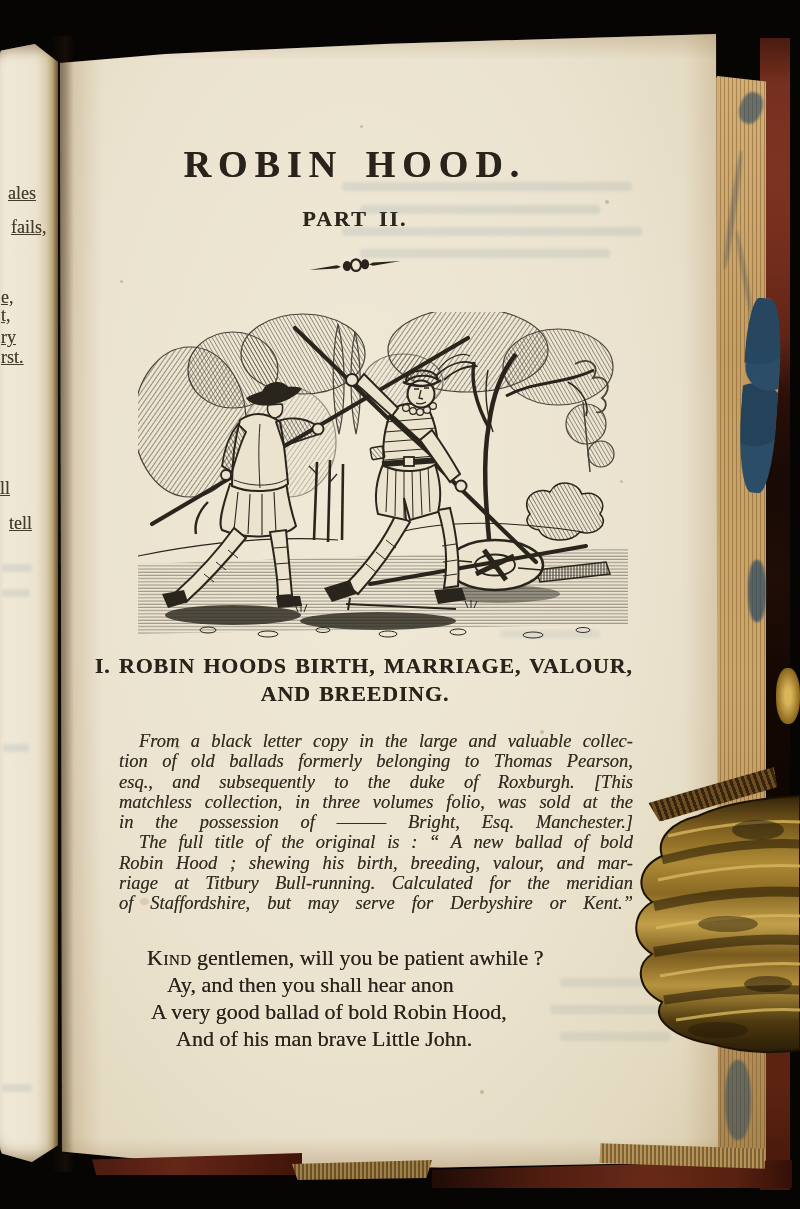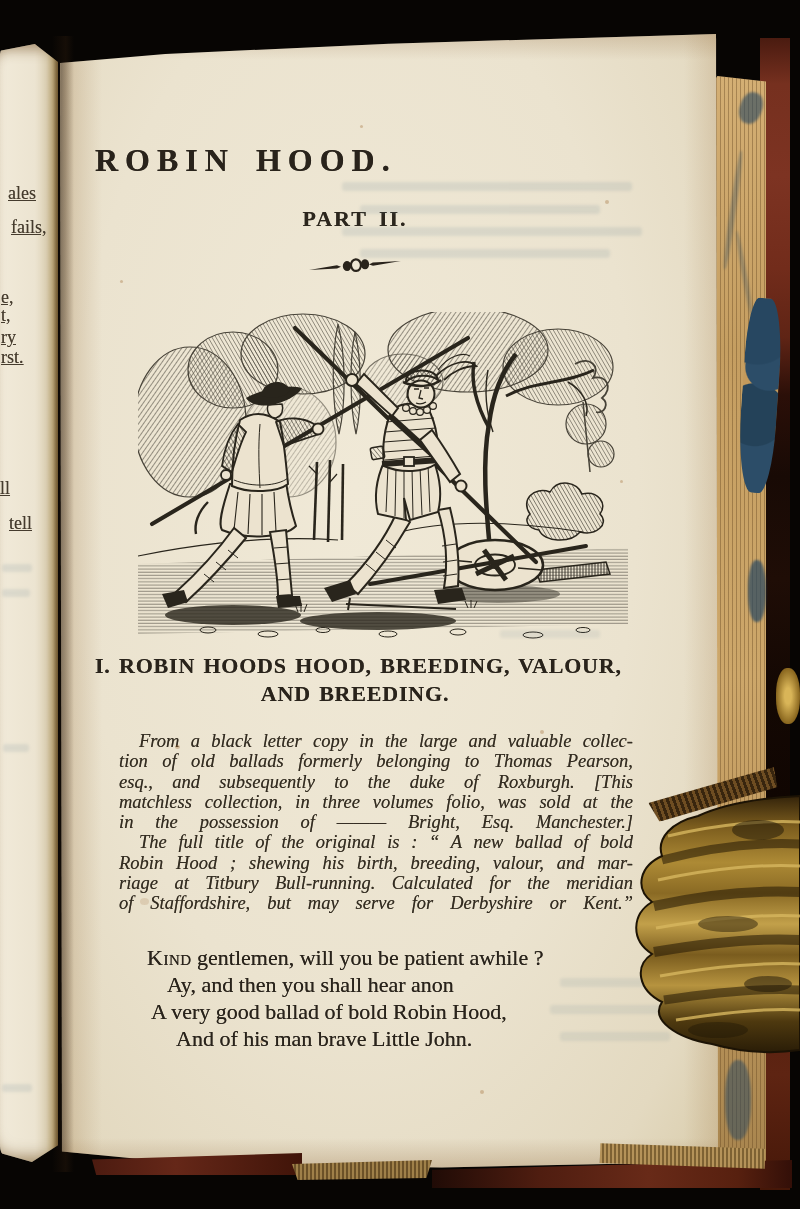--- a/index.html
+++ b/index.html
@@ -14,22 +14,22 @@
     background:
       linear-gradient(90deg, rgba(150,110,60,.30), rgba(150,110,60,0) 42px),
       linear-gradient(270deg, rgba(160,120,70,.22), rgba(160,120,70,0) 34px),
       linear-gradient(180deg, rgba(140,100,55,.28), rgba(140,100,55,0) 30px),
       linear-gradient(0deg, rgba(140,100,55,.32), rgba(140,100,55,0) 34px),
       radial-gradient(ellipse at 45% 40%, #f0e9d7 0%, #ebe3cf 55%, #e3d9c0 85%, #d9ccab 100%);
     clip-path:polygon(0% 2.9%,16% 2.1%,50% 1.2%,99.7% 0.35%,100% 99.1%,58% 99.6%,20% 99.3%,0.3% 98.2%);
     z-index:4;
   }
   .text-col{position:absolute;left:35px;top:0;width:520px;}
-  .title-block{position:absolute;top:112px;width:100%;white-space:nowrap;
-    font-size:32px;font-weight:bold;letter-spacing:7px;word-spacing:6px;color:#29231b;
+  .title-block{position:absolute;top:112px;width:100%;text-align:center;white-space:nowrap;
+    font-size:38px;font-weight:bold;letter-spacing:7px;word-spacing:6px;color:#29231b;
     text-shadow:0 0 .6px rgba(41,35,27,.75);}
   .part-block{position:absolute;top:176px;width:100%;text-align:center;white-space:nowrap;
     font-size:22px;font-weight:bold;letter-spacing:2px;word-spacing:4px;color:#2c261d;
     text-shadow:0 0 .5px rgba(44,38,29,.7);}
   .ornament{position:absolute;top:228px;width:100%;text-align:center;}
   .section-heading{position:absolute;top:622px;width:100%;text-align:center;color:#29231b;
     font-size:22px;font-weight:bold;letter-spacing:.8px;word-spacing:2px;line-height:28px;
     text-shadow:0 0 .5px rgba(41,35,27,.7);white-space:nowrap;}
   .source-note{position:absolute;top:701px;left:24px;width:514px;
     font-style:italic;font-size:18.5px;line-height:20.3px;color:#332c21;
@@ -140,21 +140,21 @@
           <polygon points="2,9.5 30,6.2 34,8 30,9.6"></polygon>
           <polygon points="94,5.5 66,8.6 62,7.2 66,5.4"></polygon>
           <ellipse cx="40" cy="7.6" rx="4.2" ry="5"></ellipse>
           <ellipse cx="49" cy="7.2" rx="5" ry="5.8" fill="none" stroke="#29231b" stroke-width="2.2"></ellipse>
           <ellipse cx="58" cy="6.8" rx="4.2" ry="5"></ellipse>
         </g>
       </svg>
     </div>
 
     <div class="section-heading">
-      <div>I. ROBIN HOODS HOOD, BREEDING, VALOUR,</div>
+      <div>I. ROBIN HOODS BIRTH, MARRIAGE, VALOUR,</div>
       <div>AND BREEDING.</div>
     </div>
 
     <div class="source-note">
       <div class="note-line indent">From a black letter copy in the large and valuable collec-</div>
       <div class="note-line">tion of old ballads formerly belonging to Thomas Pearson,</div>
       <div class="note-line">esq., and subsequently to the duke of Roxburgh. [This</div>
       <div class="note-line">matchless collection, in three volumes folio, was sold at the</div>
       <div class="note-line">in the possession of ——— Bright, Esq. Manchester.]</div>
       <div class="note-line indent">The full title of the original is : “ A new ballad of bold</div>

